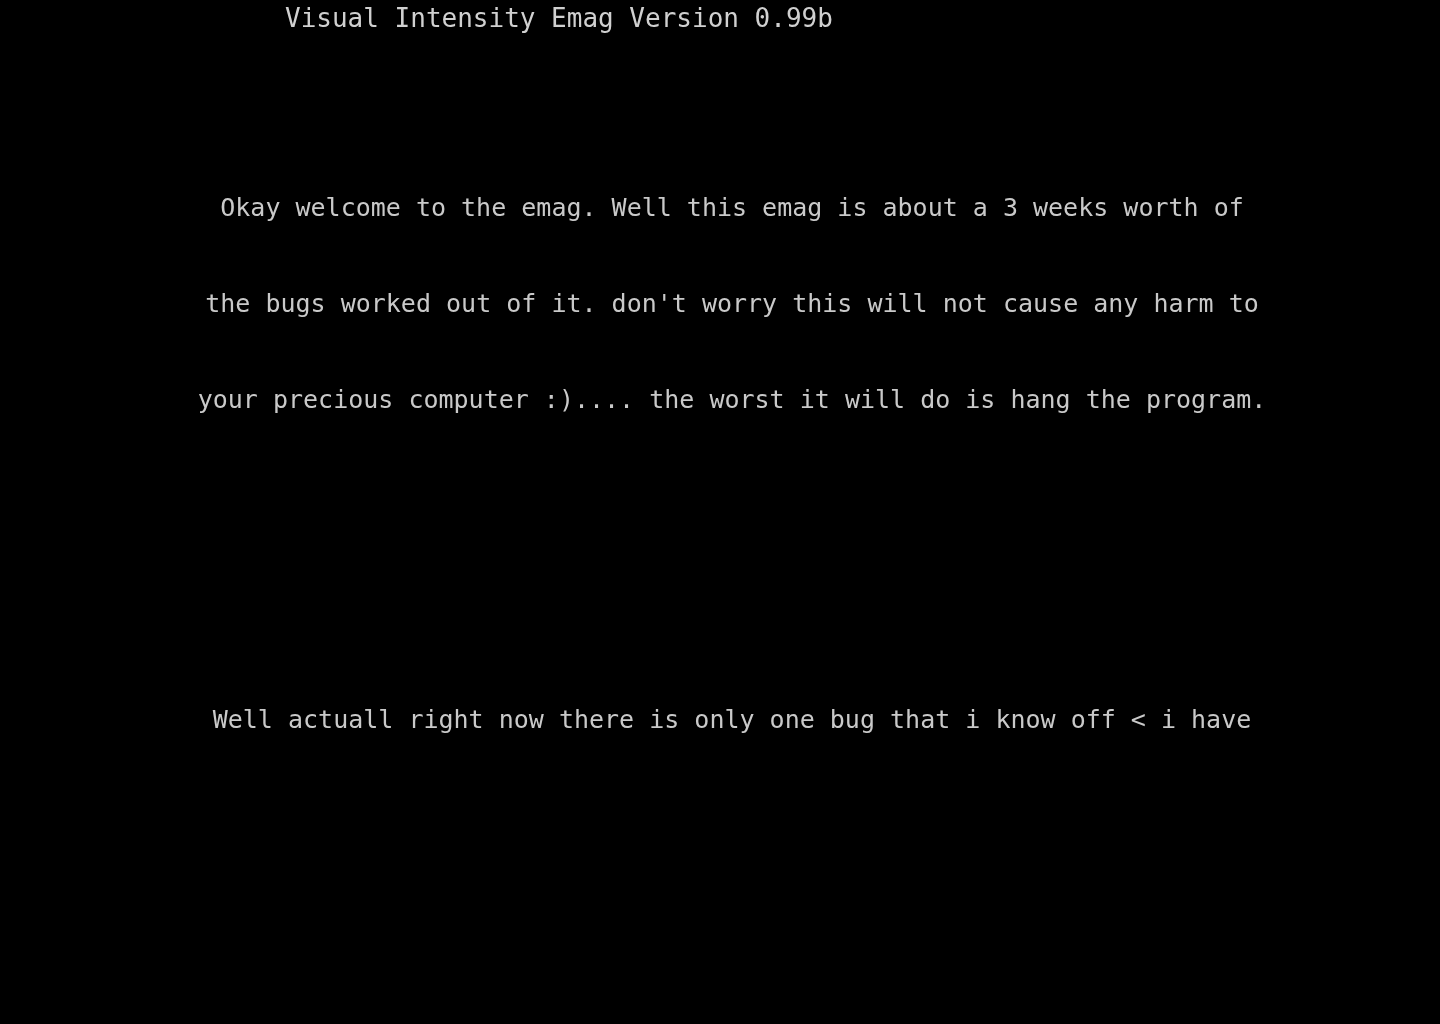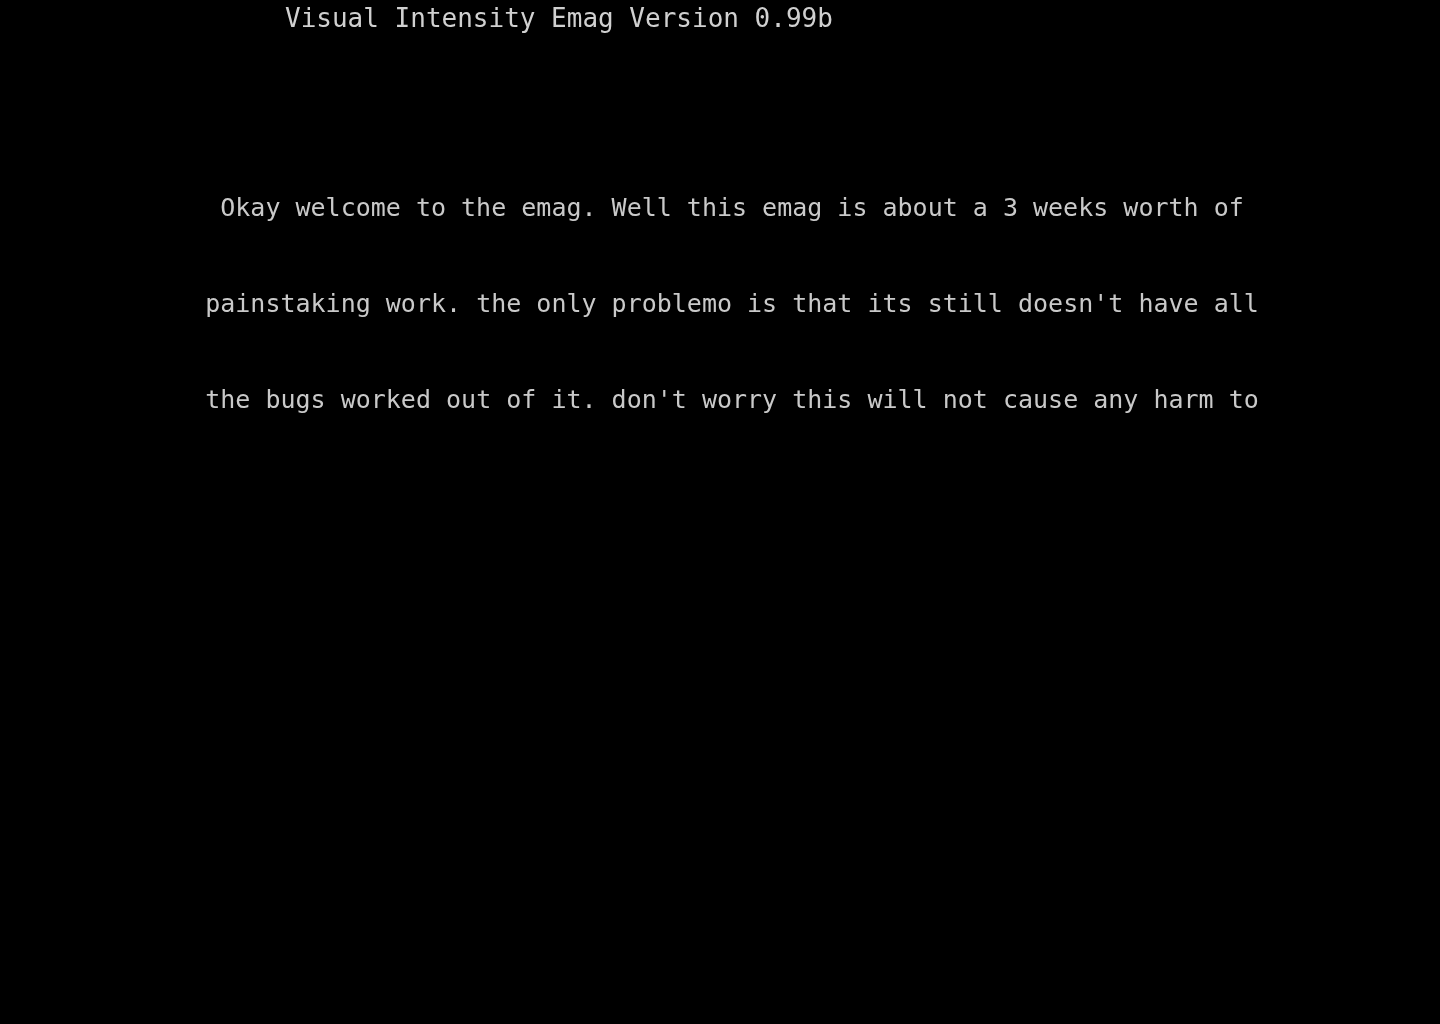--- a/index.html
+++ b/index.html
@@ -50,25 +50,26 @@
   }
 </style>
 </head>
 <body>
 
 <div id="screen">
   <div class="title-line">Visual Intensity Emag Version 0.99b</div>
   <div class="body-text">
     <div class="para">
       <div>Okay welcome to the emag. Well this emag is about a 3 weeks worth of</div>
-      <div>painstaking work. the only problemo is that its still doesn't have all</div>
       <div>the bugs worked out of it. don't worry this will not cause any harm to</div>
+      <div>your precious computer :).... the worst it will do is hang the program.</div>
     </div>
     <div class="blank"></div>
     <div class="para">
+      <div>Well actuall right now there is only one bug that i know off &lt; i have</div>
       
       
       
       
       
       
       
       
       
     </div>

